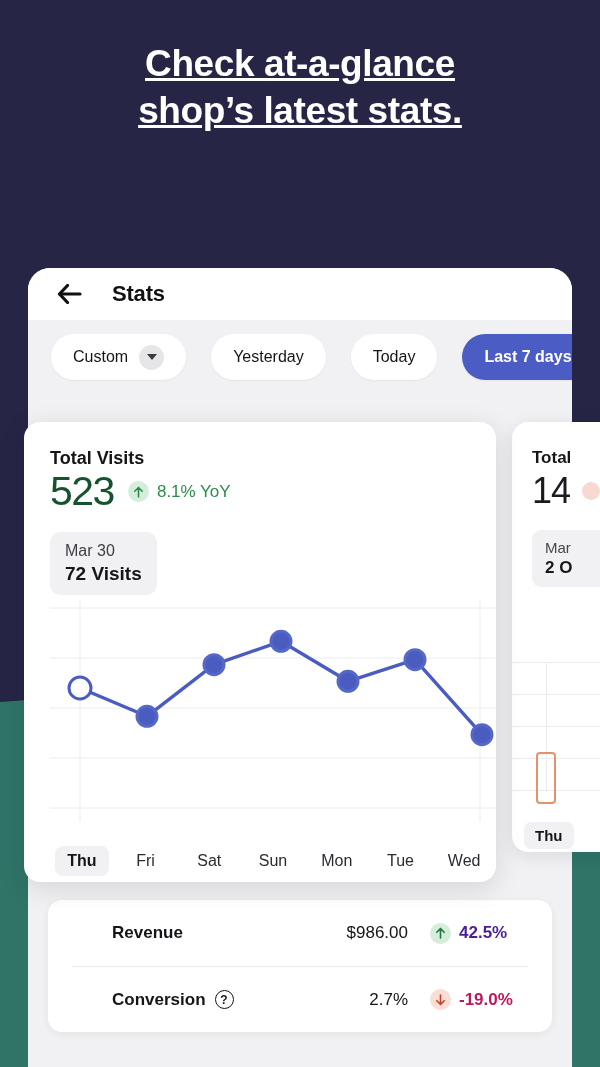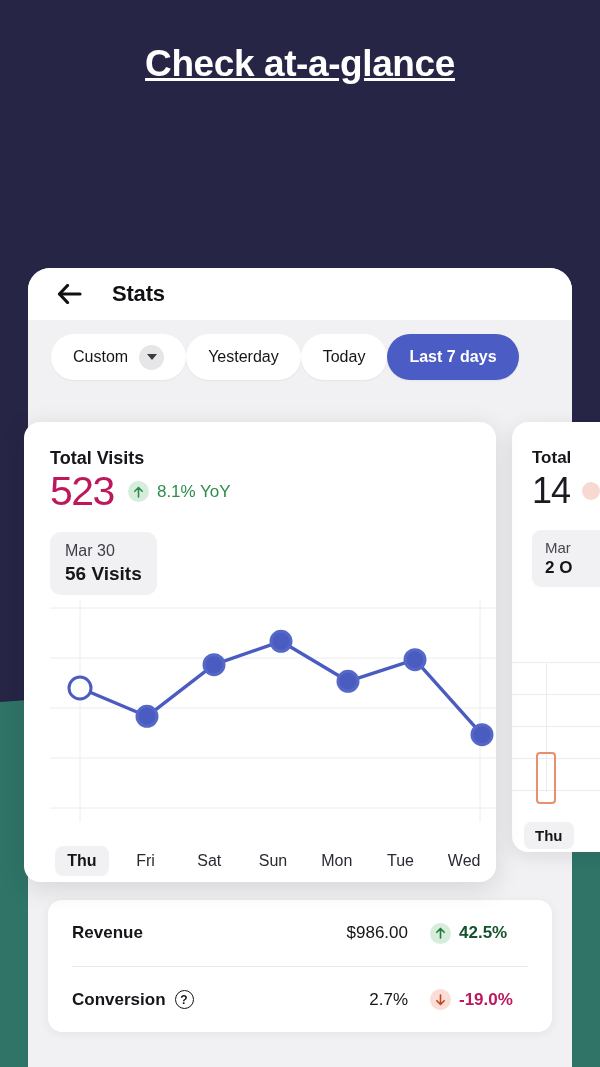--- a/index.html
+++ b/index.html
@@ -67,21 +67,21 @@
     font-weight:bold;
     color:#111114;
     letter-spacing:-0.2px;
   }
 
   
   #chip-row{
     height:74px;
     display:flex;
     align-items:center;
-    gap:0;
+    gap:25px;
     padding-left:23px;
     background:#F1F1F3;
     overflow:hidden;
     white-space:nowrap;
   }
   .chip{
     flex:0 0 auto;
     height:46px;
     background:#ffffff;
     border-radius:23px;
@@ -180,28 +180,29 @@
   .metric-row{
     height:66px;
     display:flex;
     align-items:center;
   }
   .metric-row + .metric-row{ border-top:1px solid #EAEAEE; }
   .metric-label{
     font-size:17px; font-weight:bold; color:#15151A;
     display:flex; align-items:center; gap:9px;
     flex:1;
+    margin-left:40px;
   }
   .metric-value{ font-size:17px; color:#15151A; margin-right:22px; }
   .metric-delta{
     font-size:17px; font-weight:bold;
     display:flex; align-items:center; gap:8px;
     min-width:98px;
   }
-  .metric-delta.up{ color:#14532d; }
+  .metric-delta.up{ color:#4c1d95; }
   .metric-delta.down{ color:#be185d; }
   .delta-badge{
     width:21px;height:21px;border-radius:50%;
     display:flex;align-items:center;justify-content:center;
     flex:0 0 auto;
   }
   .delta-badge.up{ background:#D6EDDC; }
   .delta-badge.down{ background:#FADDD5; }
   .help-circle{
     width:19px;height:19px;border-radius:50%;
@@ -221,21 +222,21 @@
     z-index:10;
     box-shadow:0 6px 26px rgba(20,20,50,0.13);
     padding:26px 26px 0 26px;
     overflow:hidden;
   }
   #m-title{ font-size:18px; font-weight:bold; color:#15151A; }
   #m-headline{
     display:flex; align-items:center; gap:14px; margin-top:2px;
   }
   #m-total{
-    font-size:41px; color:#be185d; font-weight:300;
+    font-size:41px; color:#14532d; font-weight:300;
     letter-spacing:-1.5px; line-height:1;
   }
   #m-yoy{
     display:flex; align-items:center; gap:8px;
     font-size:17px; color:#2D8C4C; 
   }
   #m-tooltip{
     margin-top:20px;
     background:#F1F1F3;
     border-radius:11px;
@@ -278,20 +279,21 @@
   }
 </style>
 </head>
 <body>
 
 <div id="bg-navy"></div>
 <div id="bg-teal"></div>
 
 <div id="headline">
   <span class="ln">Check at-a-glance</span>
+  <span class="ln">shop’s latest stats.</span>
 </div>
 
 <div id="app">
 
   <div id="app-header">
     <div id="back-arrow">
       <svg width="26" height="20" viewBox="0 0 26 20" aria-hidden="true">
         <path d="M10.5 1.5 L2.5 10 L10.5 18.5" fill="none" stroke="#111114" stroke-width="3.2" stroke-linecap="round" stroke-linejoin="round"></path>
         <path d="M2.8 10 H23" fill="none" stroke="#111114" stroke-width="3.2" stroke-linecap="round"></path>
       </svg>
@@ -385,21 +387,21 @@
         <svg width="11" height="12" viewBox="0 0 11 12" aria-hidden="true">
           <path d="M5.5 11 V2 M5.5 1.5 L1.8 5.3 M5.5 1.5 L9.2 5.3" fill="none" stroke="#2D8C4C" stroke-width="1.6" stroke-linecap="round" stroke-linejoin="round"></path>
         </svg>
       </span>
       <span>8.1% YoY</span>
     </div>
   </div>
 
   <div id="m-tooltip">
     <div class="d">Mar 30</div>
-    <div class="v">56 Visits</div>
+    <div class="v">72 Visits</div>
   </div>
 
   <div id="chart-wrap">
     <svg id="chart-svg" width="446" height="240" viewBox="0 0 446 240" aria-hidden="true">
       <g id="grid-h">
           <line x1="0" x2="446" y1="8" y2="8" stroke="#ECECEF" stroke-width="1"></line>
           <line x1="0" x2="446" y1="58" y2="58" stroke="#ECECEF" stroke-width="1"></line>
           <line x1="0" x2="446" y1="108" y2="108" stroke="#ECECEF" stroke-width="1"></line>
           <line x1="0" x2="446" y1="158" y2="158" stroke="#ECECEF" stroke-width="1"></line>
           <line x1="0" x2="446" y1="208" y2="208" stroke="#ECECEF" stroke-width="1"></line>

